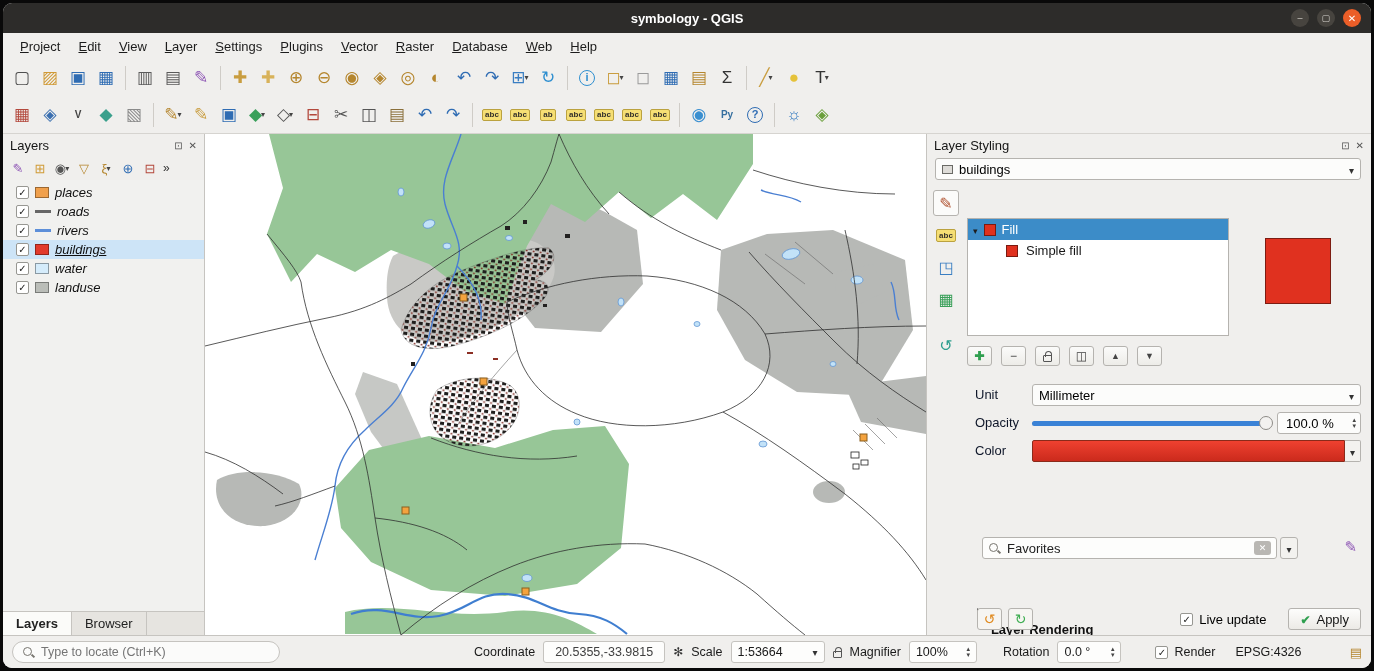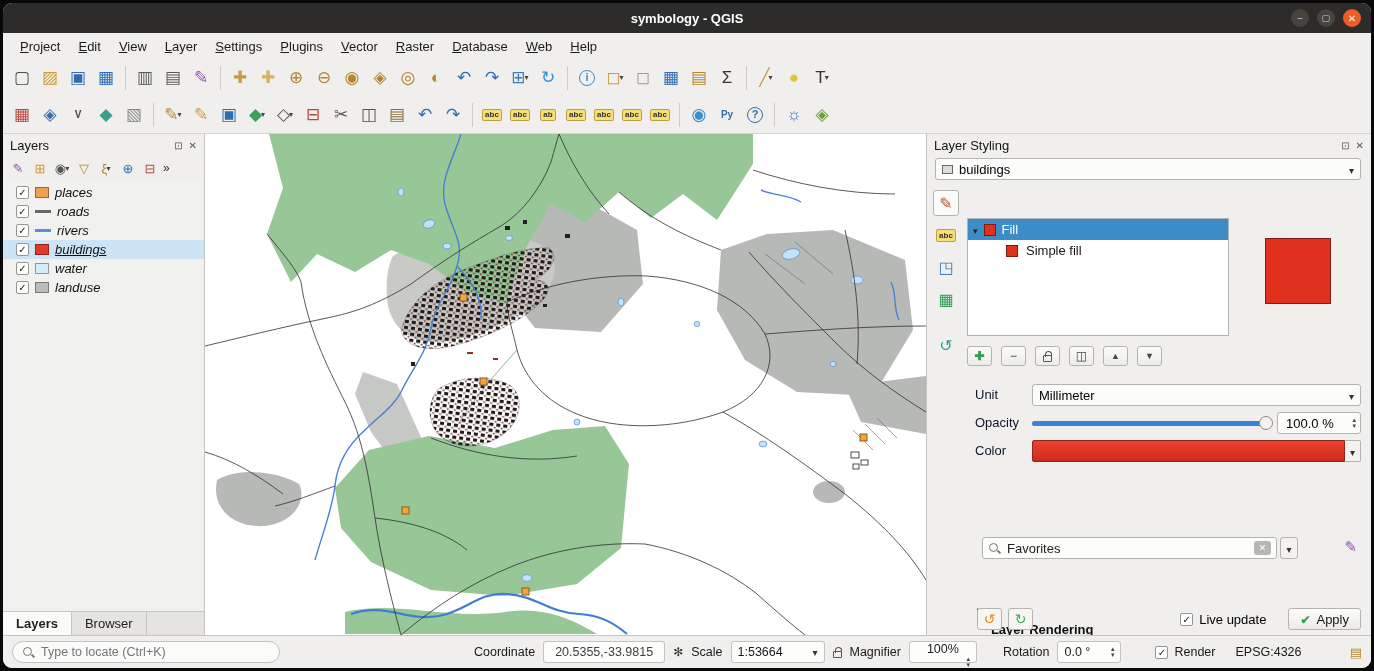--- a/index.html
+++ b/index.html
@@ -667,21 +667,21 @@
     </div>
     <span class="statusicon">✻</span>
     <span class="sb-label">Scale</span>
     <div class="sb-box" style="width:94px;">
       <span>1:53664</span>
       <span class="flexfill"></span>
       <span class="arrow"></span>
     </div>
     <span class="padlock"></span>
     <span class="sb-label">Magnifier</span>
-    <div class="sb-box spinbox" style="width:68px;flex-direction:column;">
+    <div class="sb-box spinbox" style="width:68px;">
       <span>100%</span>
       <span class="spin"></span>
     </div>
     <span class="sb-label" style="margin-left:18px;">Rotation</span>
     <div class="sb-box spinbox" style="width:64px;">
       <span>0.0 °</span>
       <span class="spin"></span>
     </div>
     <span class="live" style="margin-left:26px; margin-right:0;">
       <span class="cb"></span>

